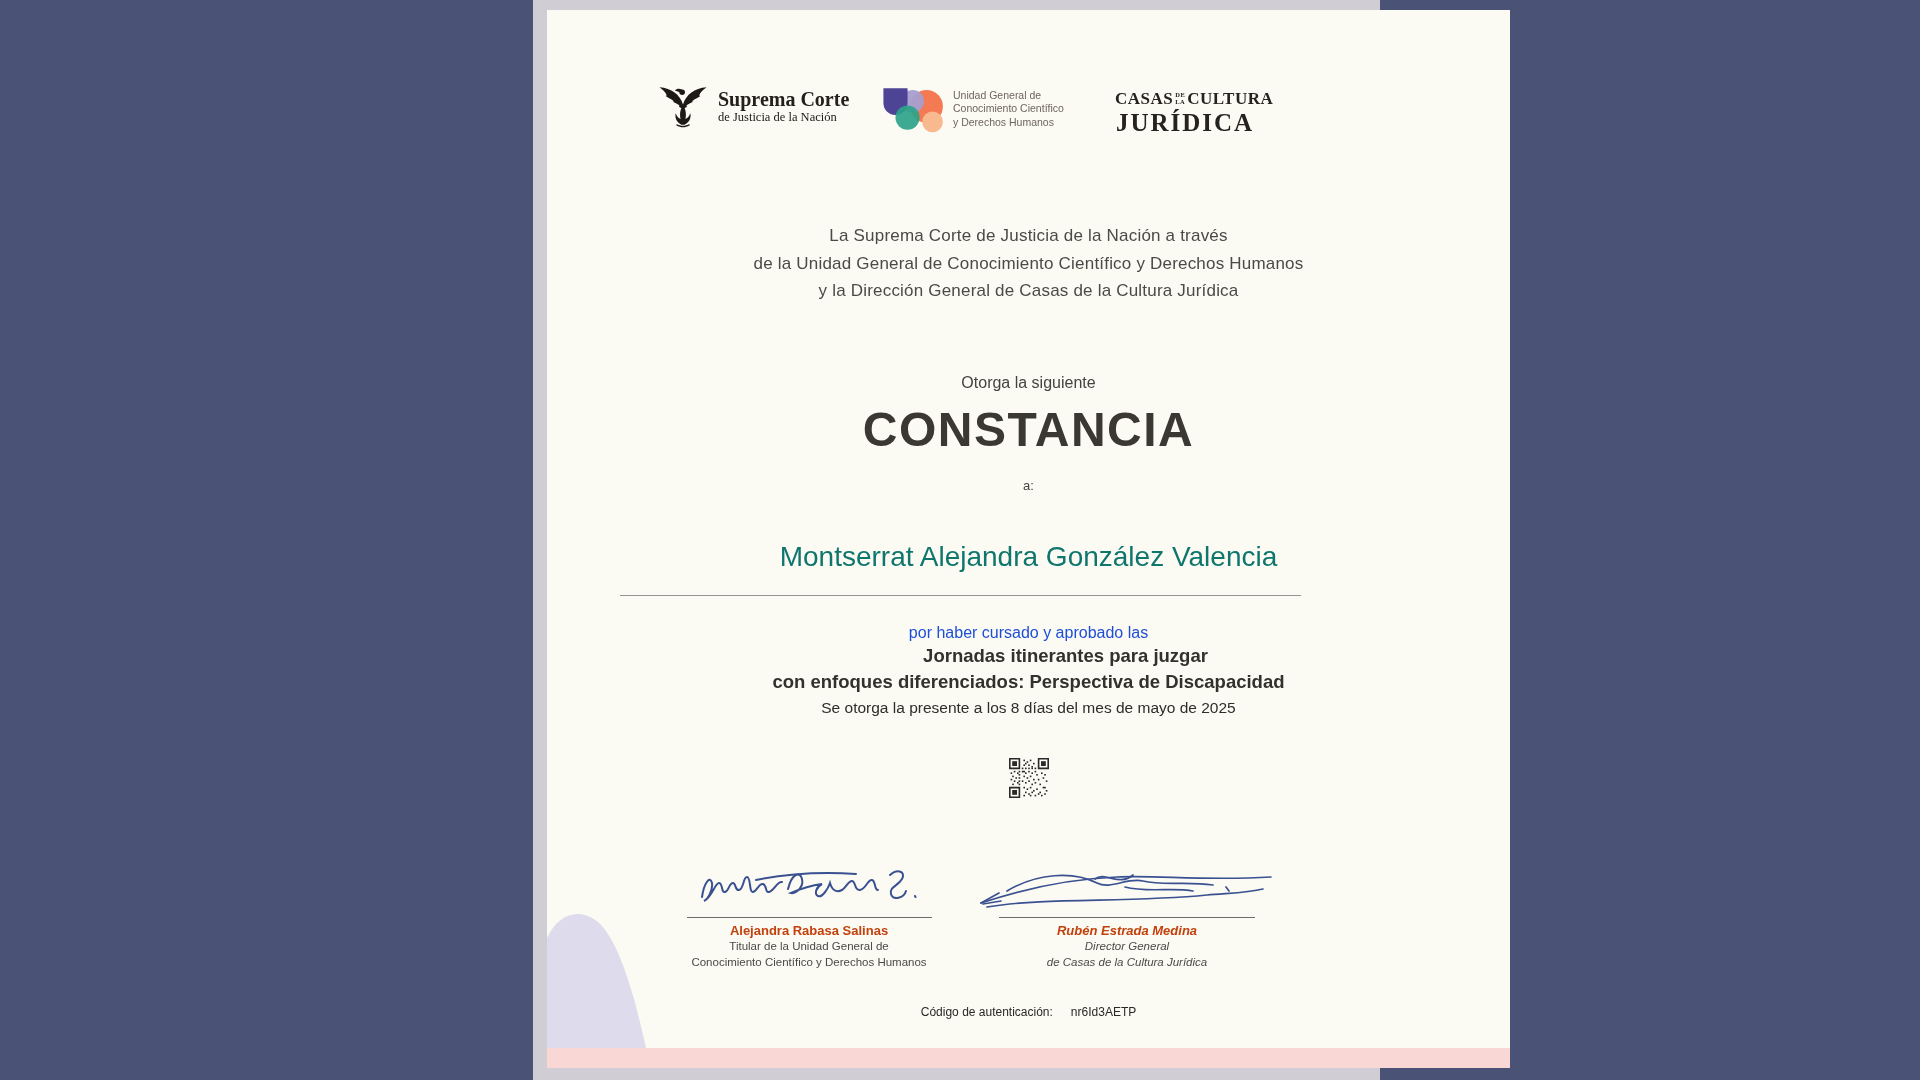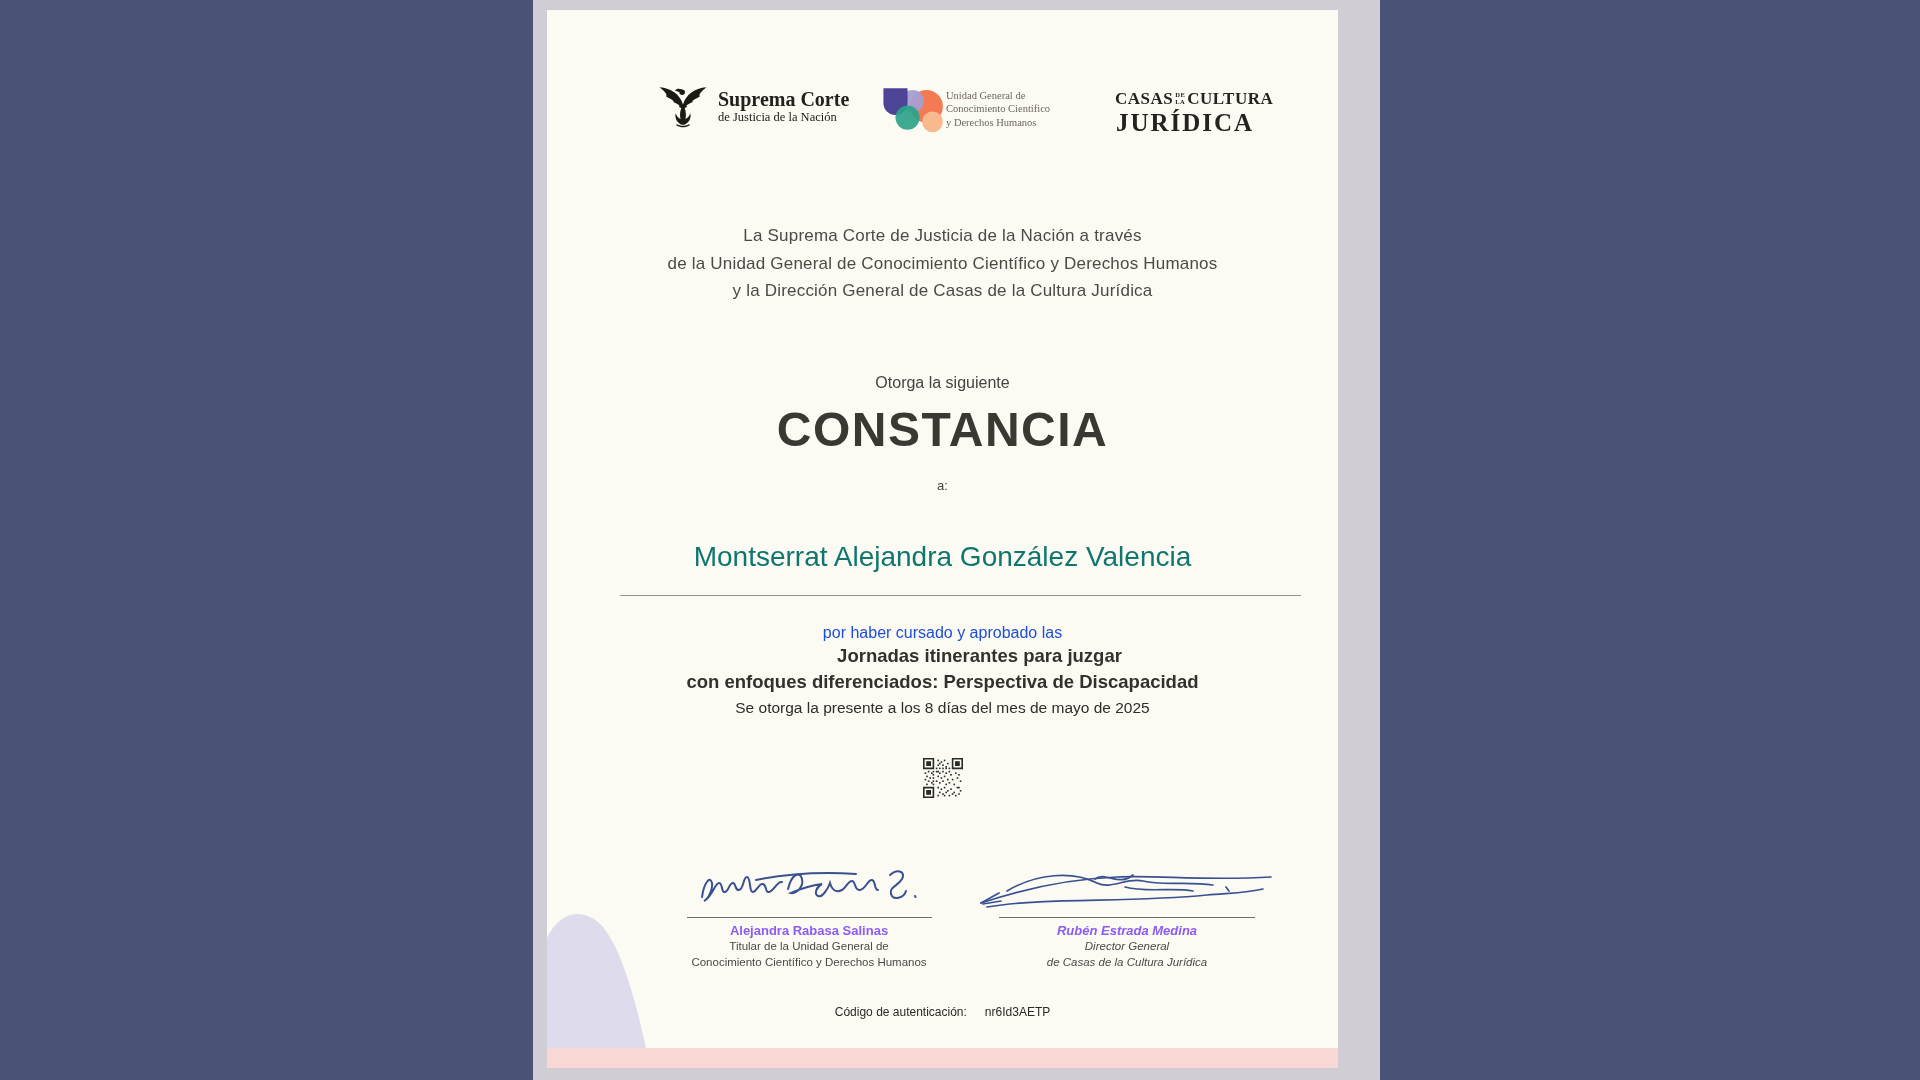--- a/index.html
+++ b/index.html
@@ -2,28 +2,28 @@
 <html><head>
 <meta charset="utf-8">
 <style>
   html,body{margin:0;padding:0;}
   body{
     width:1920px;height:1080px;position:relative;overflow:hidden;
     background:#4a5275;
     font-family:"Liberation Sans", sans-serif;
   }
   .frame{position:absolute;left:533px;top:0;width:847px;height:1080px;background:#d0ced4;}
-  .page{position:absolute;left:14px;top:10px;width:791px;height:1058px;background:#fbfaf3;overflow:hidden;}
+  .page{position:absolute;left:14px;top:10px;width:963px;height:1058px;background:#fbfaf3;overflow:hidden;}
 
   
   .logo-scjn{position:absolute;left:110px;top:72px;display:flex;align-items:center;gap:9px;}
   .scjn-text{font-family:"Liberation Serif", serif;color:#23201d;text-align:left;}
   .scjn-title{font-size:20px;font-weight:bold;line-height:22px;}
   .scjn-sub{font-size:12.5px;line-height:14px;}
-  .logo-ugcc{position:absolute;left:331px;top:74px;display:flex;align-items:center;gap:2px;font-family:Liberation Serif, serif;}
+  .logo-ugcc{position:absolute;left:331px;top:74px;display:flex;align-items:center;gap:9px;}
   .ugcc-text{font-size:10.5px;line-height:13.5px;color:#6e665f;text-align:left;}
   .logo-ccj{position:absolute;left:568px;top:80px;width:140px;text-align:center;
             font-family:"Liberation Serif", serif;color:#262220;}
   .ccj-line1{font-size:17px;font-weight:bold;letter-spacing:0.5px;line-height:18px;white-space:nowrap;}
   .ccj-small{display:inline-block;vertical-align:middle;font-size:6.5px;line-height:6.5px;
              font-weight:bold;letter-spacing:0.5px;margin:0 2px 3px 2px;text-align:center;}
   .ccj-line2{font-size:25px;font-weight:bold;letter-spacing:2px;line-height:26px;margin-top:2px;}
 
   
   .ctext{position:absolute;left:0;width:100%;text-align:center;}
@@ -39,21 +39,21 @@
   .date-line{top:688px;font-size:15.5px;line-height:19px;color:#2f2d2a;}
 
   .qr{position:absolute;top:748px;left:50%;margin-left:-20px;}
 
   
   .sig{position:absolute;width:320px;text-align:center;}
   .sig-left{left:102px;top:849px;}
   .sig-right{left:420px;top:845px;font-style:italic;}
   .sig svg{display:block;margin:0 auto;}
   .sig-rule{height:1px;background:#6f6d6a;margin:0 auto 5px auto;}
-  .sig-name{font-size:13px;font-weight:bold;color:#8b5cf6;line-height:16px;}
+  .sig-name{font-size:13px;font-weight:bold;color:#c2410c;line-height:16px;}
   .sig-title{font-size:11.5px;color:#4c4a47;line-height:15.5px;}
 
   .auth{top:995px;font-size:12px;line-height:15px;color:#2b2926;}
   .auth .code{margin-left:18px;}
 
   
   .pink-strip{position:absolute;left:0;top:1038px;width:100%;height:20px;background:#f8d7d5;}
   .fin{position:absolute;left:0;top:896px;}
 </style>
 </head>

